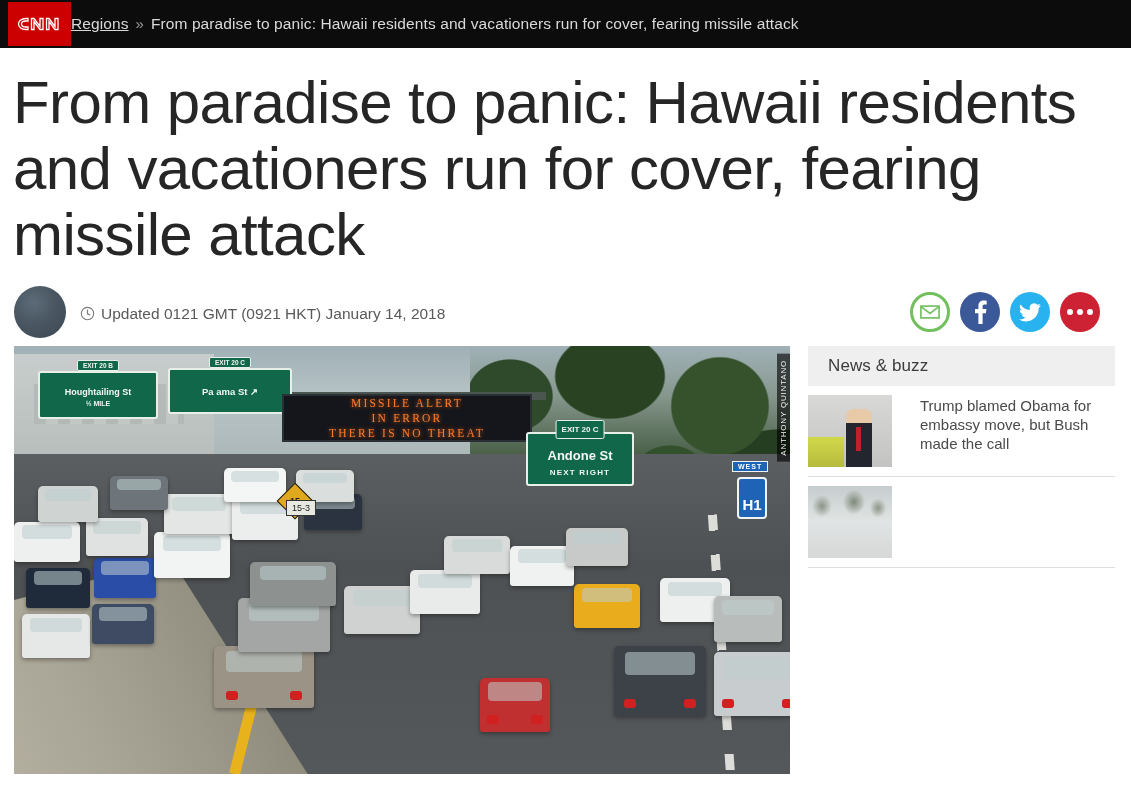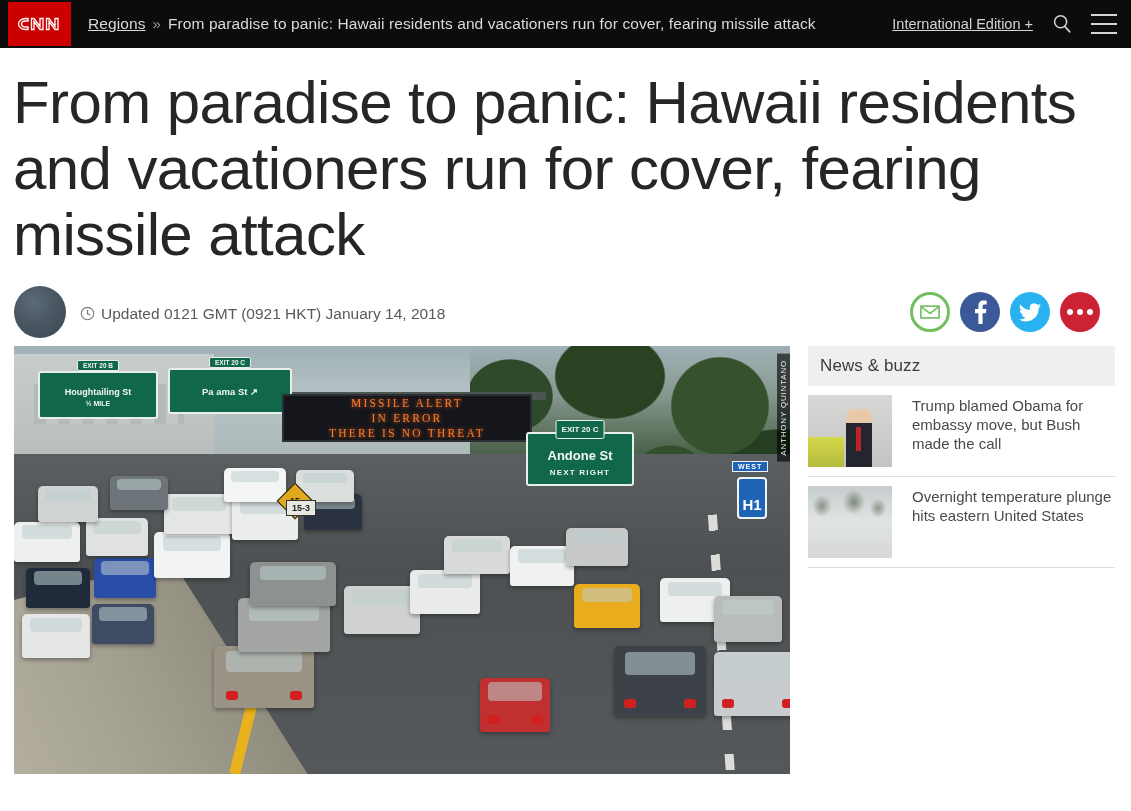--- a/index.html
+++ b/index.html
@@ -28,21 +28,20 @@
     margin-left: 8px;
     display: flex;
     align-items: center;
     justify-content: center;
     flex: none;
   }
   .cnn-logo svg { display: block; }
   .breadcrumb {
     display: flex;
     align-items: baseline;
-    margin-left: 17px;
     white-space: nowrap;
     overflow: hidden;
     flex: 1 1 auto;
     min-width: 0;
   }
   .bc-section {
     color: #d9d9d9;
     font-size: 15.5px;
     letter-spacing: .1px;
   }
@@ -315,21 +314,21 @@
   .speed-sign {
     position: absolute; left: 268px; top: 142px; width: 26px; height: 26px;
     background: #e0a81c; color: #1b1b1b; font-weight: bold; font-size: 9px;
     display: flex; align-items: center; justify-content: center;
     transform: rotate(45deg); border: 1.5px solid #1b1b1b;
   }
   .speed-sign span { transform: rotate(-45deg); }
   .speed-plate {
     position: absolute; left: 272px; top: 154px; width: 30px; height: 16px;
     background: #e8e8e2; border: 1px solid #333;
-    color: #1b1b1b; font-size: 9px; font-weight: bold;
+    color: #1b1b1b; font-size: 9px; font-weight: normal;
     display: flex; align-items: center; justify-content: center;
   }
   .photo-credit {
     position: absolute;
     right: 0; top: 8px;
     background: rgba(0,0,0,.62);
     color: #f0f0f0;
     font-size: 8px;
     letter-spacing: .8px;
     padding: 6px 2px;
@@ -340,21 +339,21 @@
   }
 
   
   .sidebar {
     width: 307px;
     margin-left: 18px;
     flex: none;
   }
   .sb-header {
     background: #efefef;
-    padding: 10px 12px;
+    padding: 10px 20px;
     font-size: 17px;
     color: #3c3c3c;
     font-weight: normal;
     letter-spacing: .1px;
   }
   .sb-item {
     display: flex;
     padding: 9px 0 9px 0;
     border-bottom: 1px solid #dedede;
     align-items: flex-start;
@@ -388,21 +387,21 @@
   }
   .thumb-snow:before {
     content: ""; position: absolute; left: 0; top: 0; width: 100%; height: 34px;
     background:
       radial-gradient(ellipse 14px 16px at 14px 20px, #8a9486 0%, transparent 70%),
       radial-gradient(ellipse 16px 18px at 46px 16px, #7d8878 0%, transparent 70%),
       radial-gradient(ellipse 12px 14px at 70px 22px, #8d9688 0%, transparent 70%),
       linear-gradient(180deg, #c6ccce 0%, #dfe3e2 100%);
   }
   .sb-text {
-    margin-left: 20px;
+    margin-left: 28px;
     font-size: 15px;
     line-height: 19px;
     color: #4a4a4a;
     padding-top: 1px;
   }
 </style>
 </head>
 <body>
 
 <div class="topbar">
@@ -415,34 +414,20 @@
       </g>
     </svg>
   </a>
 
   <div class="breadcrumb">
     <a class="bc-section" href="#">Regions</a>
     <span class="bc-sep">»</span>
     <span class="bc-title">From paradise to panic: Hawaii residents and vacationers run for cover, fearing missile attack</span>
   </div>
 
-  <div class="topbar-right">
-    <a class="edition" href="#">International Edition +</a>
-    <a class="search-btn" href="#" aria-label="Search">
-      <svg width="22" height="22" viewBox="0 0 24 24">
-        <circle cx="10.5" cy="9.5" r="6.6" fill="none" stroke="#d4d4d4" stroke-width="1.7"></circle>
-        <line x1="15" y1="14.6" x2="20.5" y2="20.6" stroke="#d4d4d4" stroke-width="1.7" stroke-linecap="round"></line>
-      </svg>
-    </a>
-    <a class="menu-btn" href="#" aria-label="Menu">
-      <i></i>
-      <i></i>
-      <i></i>
-    </a>
-  </div>
 </div>
 
 <h1 class="headline">From paradise to panic: Hawaii residents and vacationers run for cover, fearing missile attack</h1>
 
 <div class="byline-row">
   <div class="avatar"></div>
 
   <div class="byline-text">
     <div class="byline-stamp">
       <span class="clock-icon">
@@ -582,16 +567,15 @@
 
     <a class="sb-item" href="#" style="text-decoration:none">
       <span class="sb-thumb thumb-trump">
           <i></i>
         </span>
       <span class="sb-text">Trump blamed Obama for embassy move, but Bush made the call</span>
     </a>
 
     <a class="sb-item" href="#" style="text-decoration:none">
       <span class="sb-thumb thumb-snow"></span>
-      <span class="sb-text">Overnight temperature plunge hits eastern United States</span>
     </a>
   </aside>
 </div>
 
 </body></html>

